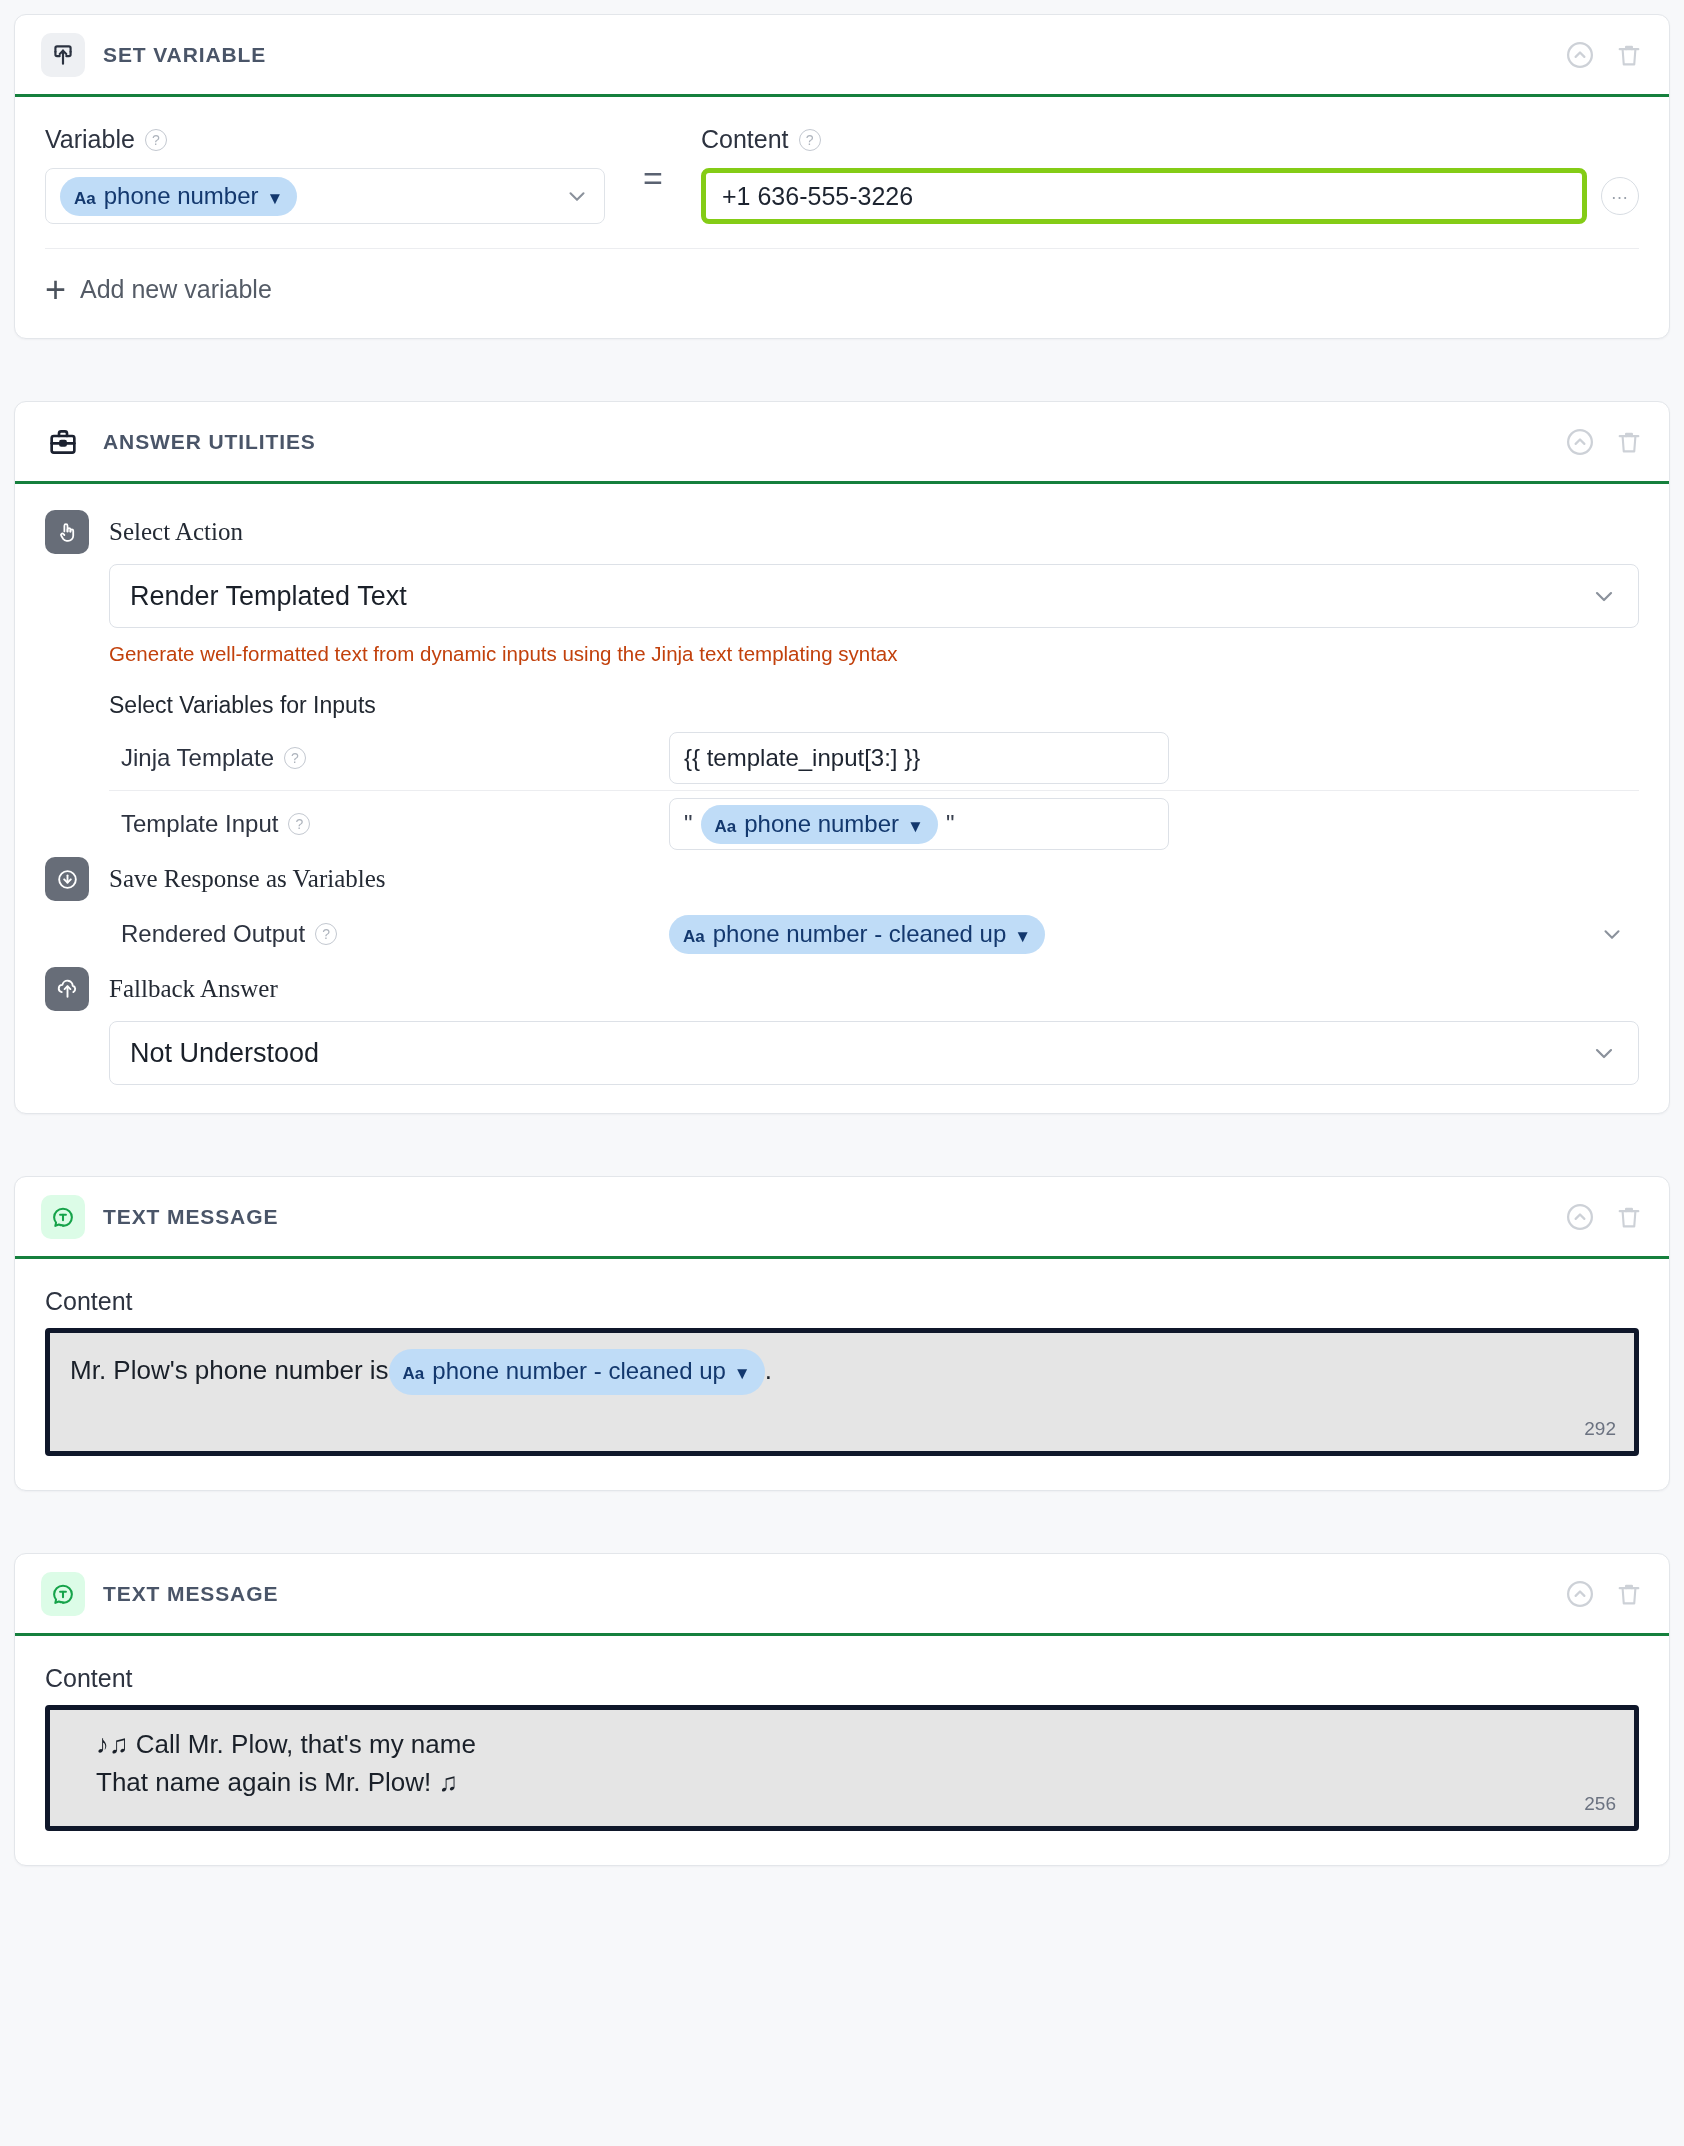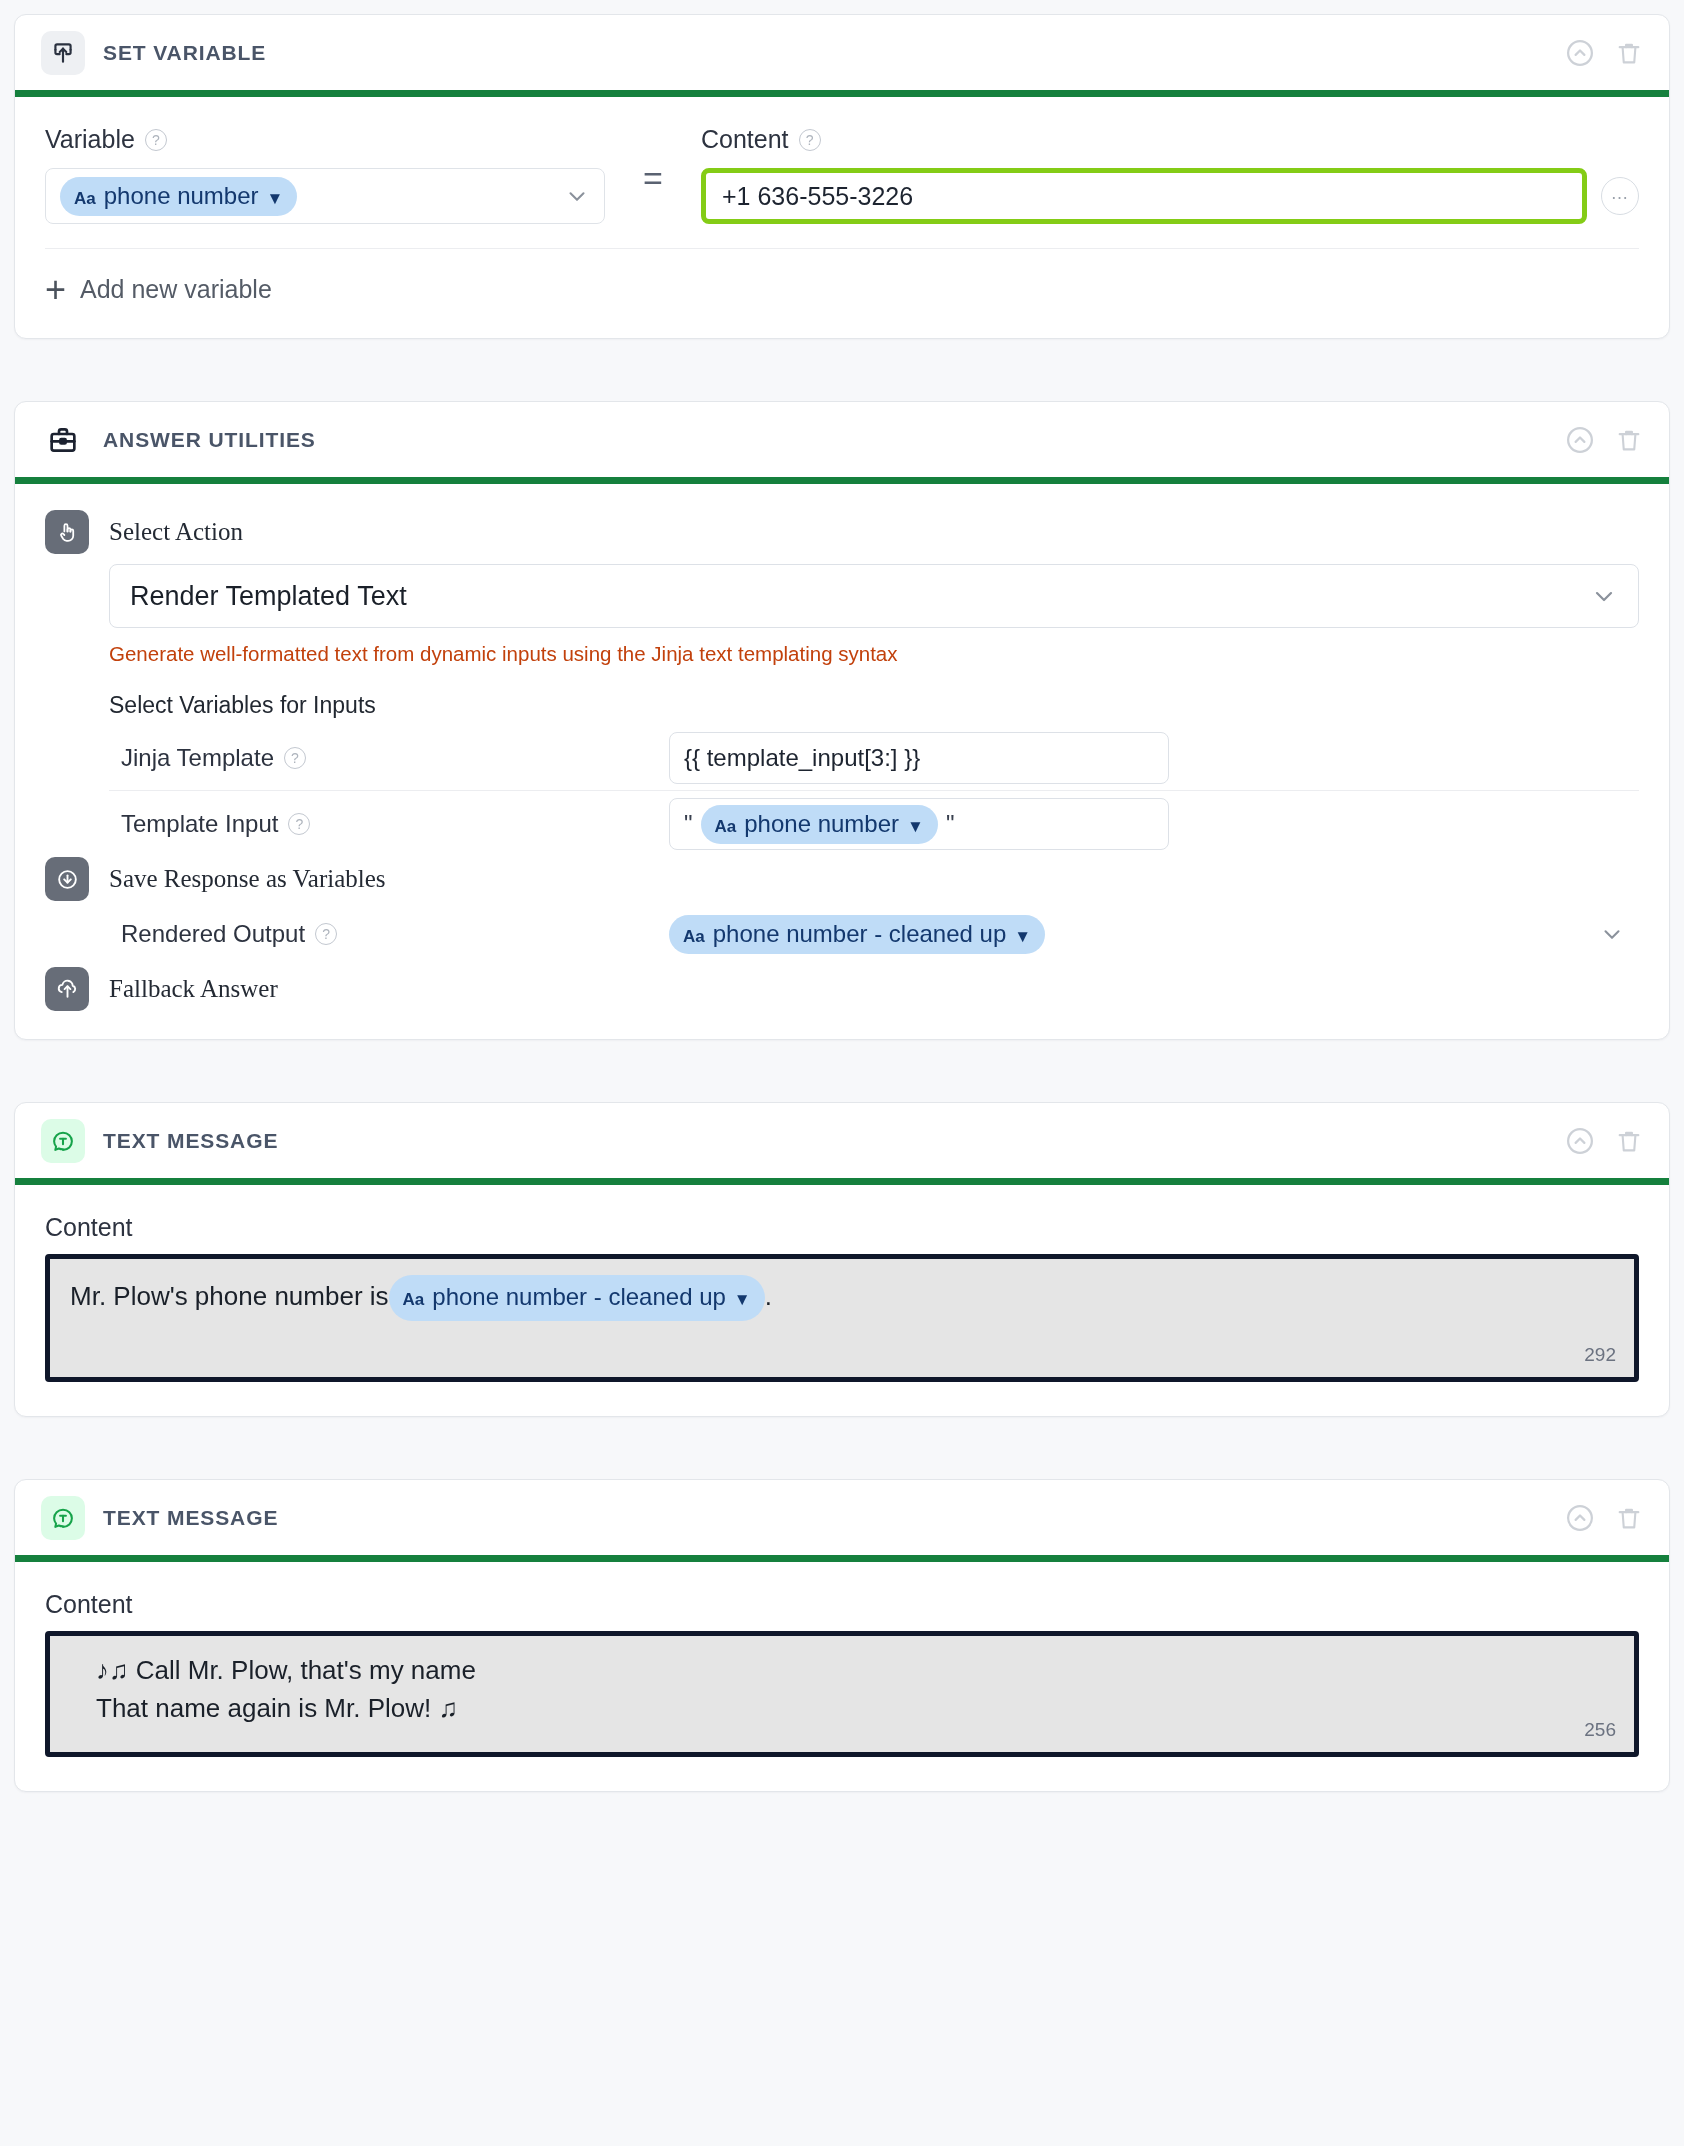--- a/index.html
+++ b/index.html
@@ -23,21 +23,21 @@
     box-shadow: 0 1px 2px rgba(16,24,40,.04);
     overflow: hidden;
   }
   .card + .card { margin-top: 62px; }
 
   .card-head {
     display: flex;
     align-items: center;
     height: 82px;
     padding: 0 24px 0 26px;
-    border-bottom: 7px solid #15803d;
+    border-bottom: 3px solid #15803d;
     position: relative;
   }
   .card-title {
     font-size: 21px;
     font-weight: bold;
     letter-spacing: .9px;
     color: #4a5568;
     margin-left: 18px;
   }
   .head-actions {
@@ -520,20 +520,28 @@
         <span class="badge dark">
           <svg width="25" height="25" viewBox="0 0 24 24" fill="none" stroke="#ffffff" stroke-width="1.8" stroke-linecap="round" stroke-linejoin="round">
             <path d="M6.5 14.5a3.5 3.5 0 0 1 .6-6.95A5 5 0 0 1 17 8.4a3.3 3.3 0 0 1 .6 6.1"></path>
             <path d="M12 19V9"></path>
               <path d="M9.2 11.6L12 8.8l2.8 2.8"></path>
           </svg>
         </span>
       </div>
       <div class="step-content">
         <div class="step-title">Fallback Answer</div>
+        <div class="big-select">
+          <span>Not Understood</span>
+          <span class="chev">
+            <svg width="28" height="28" viewBox="0 0 24 24" fill="none" stroke="#8b929c" stroke-width="1.9" stroke-linecap="round" stroke-linejoin="round">
+                <path d="M6 9.5l6 6 6-6"></path>
+              </svg>
+          </span>
+        </div>
       </div>
     </div>
 
   </div>
 </div>
 
 <div class="card">
   <div class="card-head">
     <span class="badge green">
       <svg width="26" height="26" viewBox="0 0 24 24" fill="none" stroke="#16a34a" stroke-width="1.9" stroke-linecap="round" stroke-linejoin="round">

